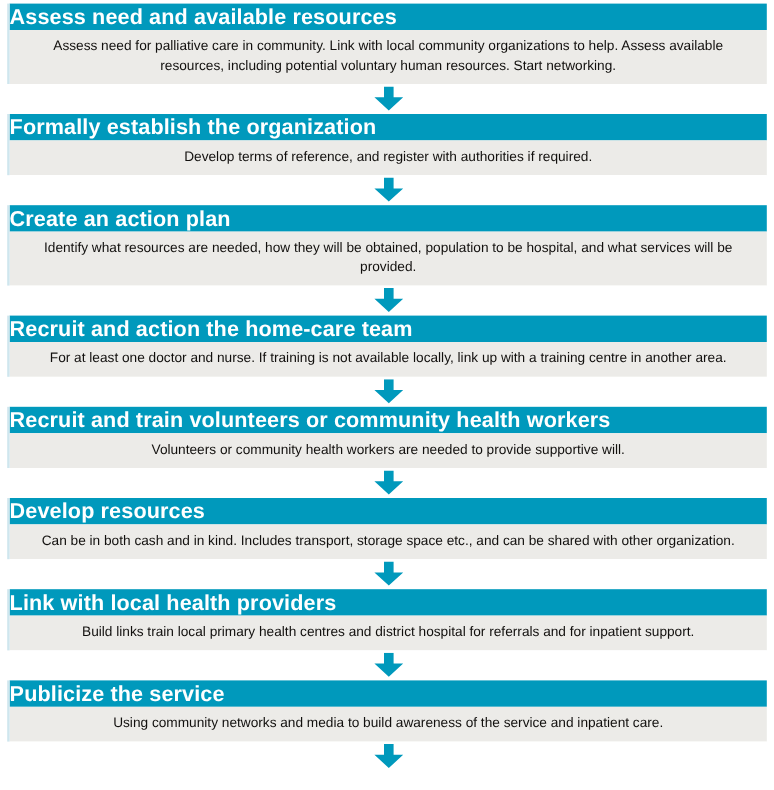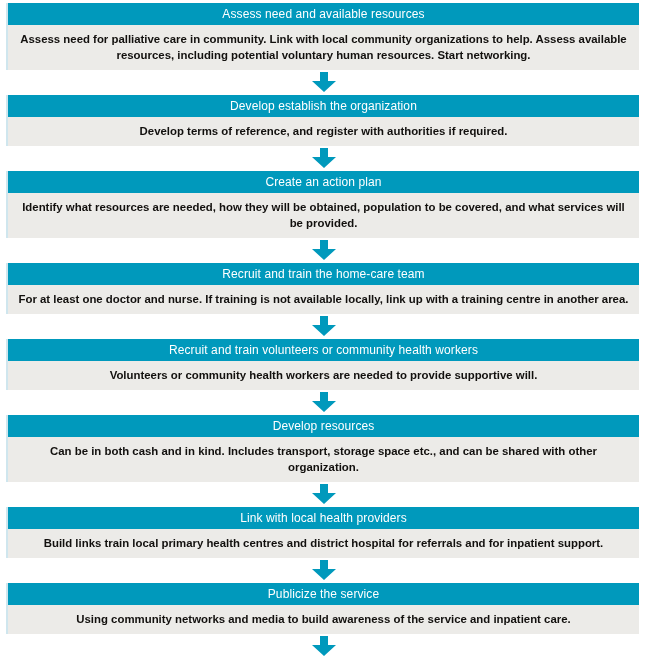--- a/index.html
+++ b/index.html
@@ -36,34 +36,34 @@
     left: -2px;
     top: 0;
     bottom: 0;
     width: 2px;
     background: #cfe6ee;
   }
 
   .step-header {
     background: #0099bc;
     color: #ffffff;
-    font-weight: normal;
-    font-size: 12px;
+    font-weight: bold;
+    font-size: 18px;
     line-height: 22px;
     height: 22px;
-    text-align: center;
+    text-align: left;
     letter-spacing: 0.1px;
     white-space: nowrap;
     overflow: hidden;
   }
 
   .step-body {
     background: #ecebe8;
     color: #12100e;
-    font-weight: bold;
+    font-weight: normal;
     font-size: 11.4px;
     line-height: 16px;
     text-align: center;
     padding: 6px 9px 7px 9px;
   }
 
   .connector {
     height: 25px;
     width: 631px;
     display: flex;
@@ -86,43 +86,43 @@
     <div class="step-body">Assess need for palliative care in community. Link with local community organizations to help. Assess available resources, including potential voluntary human resources. Start networking.</div>
   </div>
 
   <div class="connector">
     <svg class="arrow-svg" width="26" height="21" viewBox="0 0 26 21" aria-hidden="true">
       <polygon points="9,0 17,0 17,9 25,9 13,20 1,9 9,9" fill="#0099bc"></polygon>
     </svg>
   </div>
 
   <div class="step">
-    <div class="step-header">Develop establish the organization</div>
+    <div class="step-header">Formally establish the organization</div>
     <div class="step-body">Develop terms of reference, and register with authorities if required.</div>
   </div>
 
   <div class="connector">
     <svg class="arrow-svg" width="26" height="21" viewBox="0 0 26 21" aria-hidden="true">
       <polygon points="9,0 17,0 17,9 25,9 13,20 1,9 9,9" fill="#0099bc"></polygon>
     </svg>
   </div>
 
   <div class="step">
     <div class="step-header">Create an action plan</div>
-    <div class="step-body">Identify what resources are needed, how they will be obtained, population to be covered, and what services will be provided.</div>
+    <div class="step-body">Identify what resources are needed, how they will be obtained, population to be hospital, and what services will be provided.</div>
   </div>
 
   <div class="connector">
     <svg class="arrow-svg" width="26" height="21" viewBox="0 0 26 21" aria-hidden="true">
       <polygon points="9,0 17,0 17,9 25,9 13,20 1,9 9,9" fill="#0099bc"></polygon>
     </svg>
   </div>
 
   <div class="step">
-    <div class="step-header">Recruit and train the home-care team</div>
+    <div class="step-header">Recruit and action the home-care team</div>
     <div class="step-body">For at least one doctor and nurse. If training is not available locally, link up with a training centre in another area.</div>
   </div>
 
   <div class="connector">
     <svg class="arrow-svg" width="26" height="21" viewBox="0 0 26 21" aria-hidden="true">
       <polygon points="9,0 17,0 17,9 25,9 13,20 1,9 9,9" fill="#0099bc"></polygon>
     </svg>
   </div>
 
   <div class="step">

